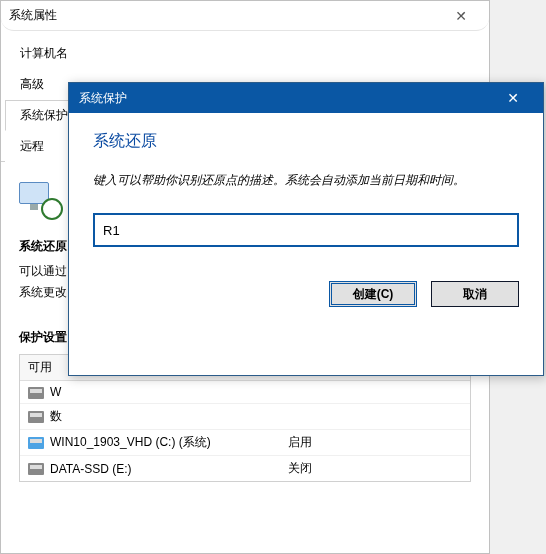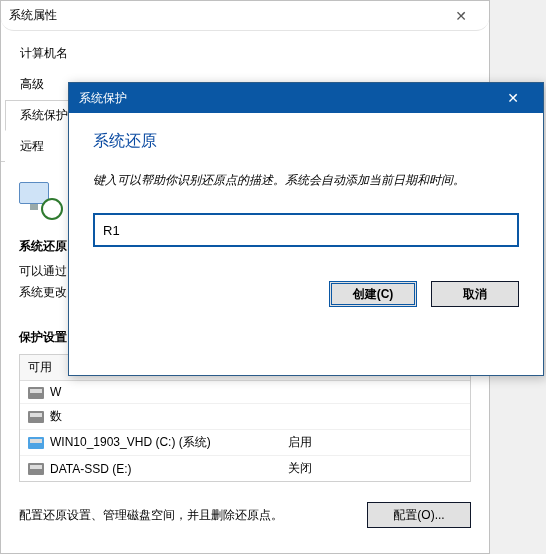--- a/index.html
+++ b/index.html
@@ -100,24 +100,20 @@
         <div class="col-drive"><span class="dicon blue"></span><span>WIN10_1903_VHD (C:) (系统)</span></div>
         <div class="col-prot">启用</div>
       </div>
       <div class="drive-row">
         <div class="col-drive"><span class="dicon"></span><span>DATA-SSD (E:)</span></div>
         <div class="col-prot">关闭</div>
       </div>
     </div>
 
     <div class="bottom-row">
-      <div class="txt">配置还原设置、管理磁盘空间，并且删除还原点。</div>
-      <div class="win-button">配置(O)...</div>
-    </div>
-    <div class="bottom-row">
     </div>
   </div>
 </div>
 
 <div class="dialog">
   <div class="dlg-titlebar">
     <span class="title">系统保护</span>
     <span class="dlg-close">✕</span>
   </div>
   <div class="dlg-body">

